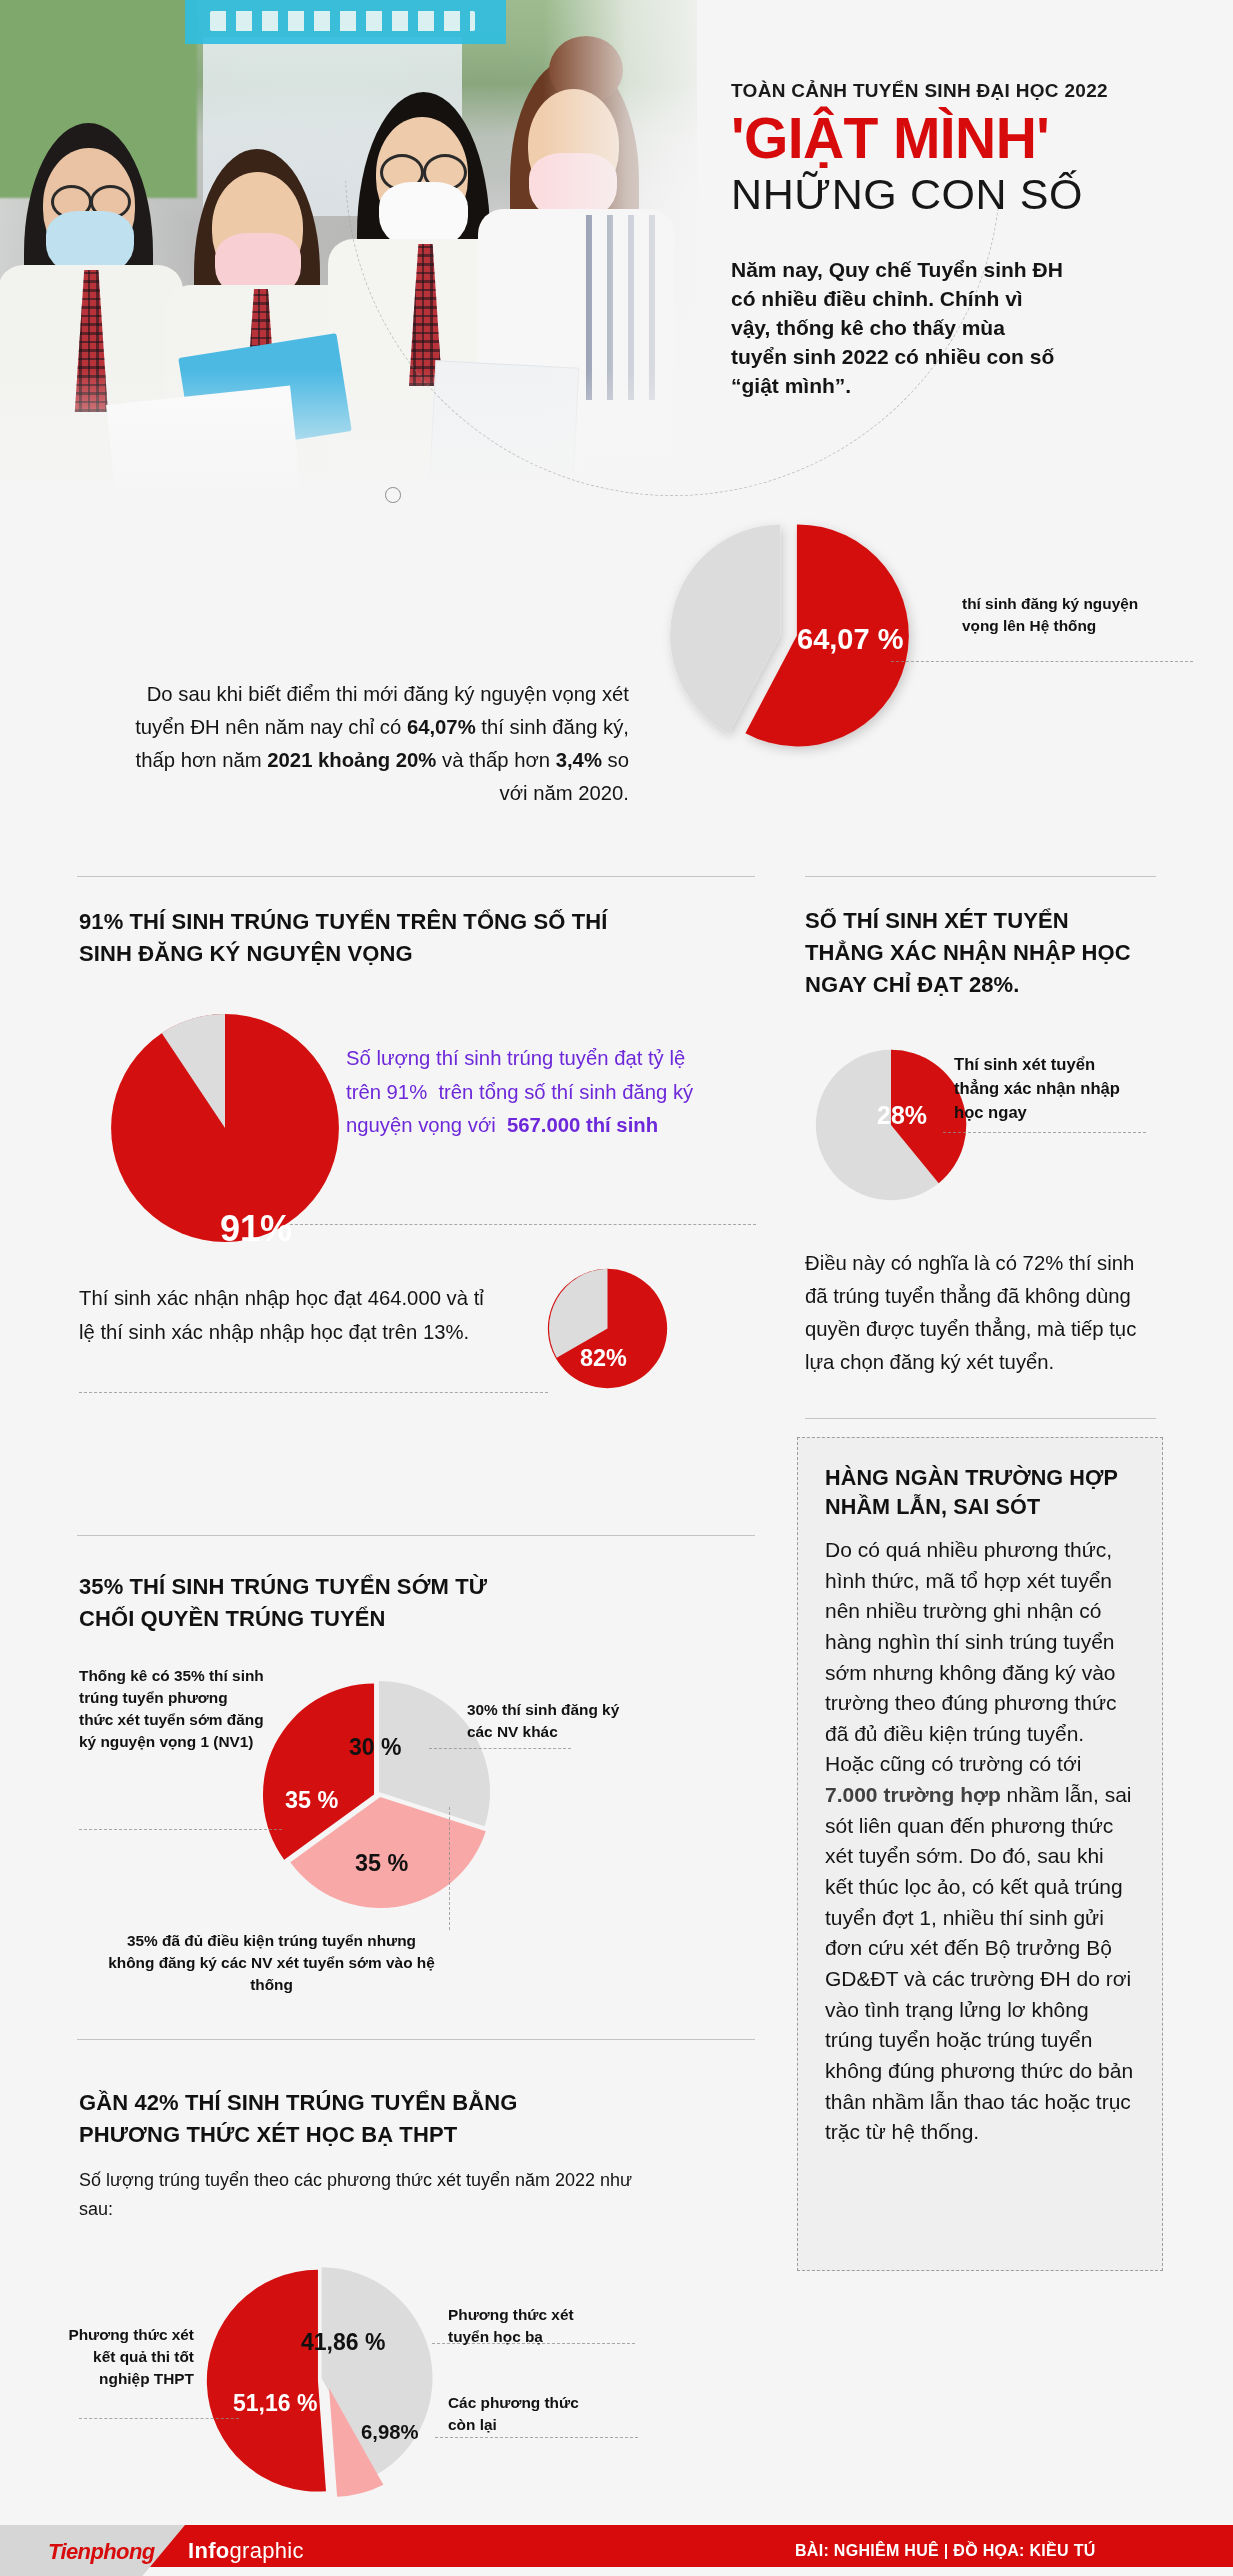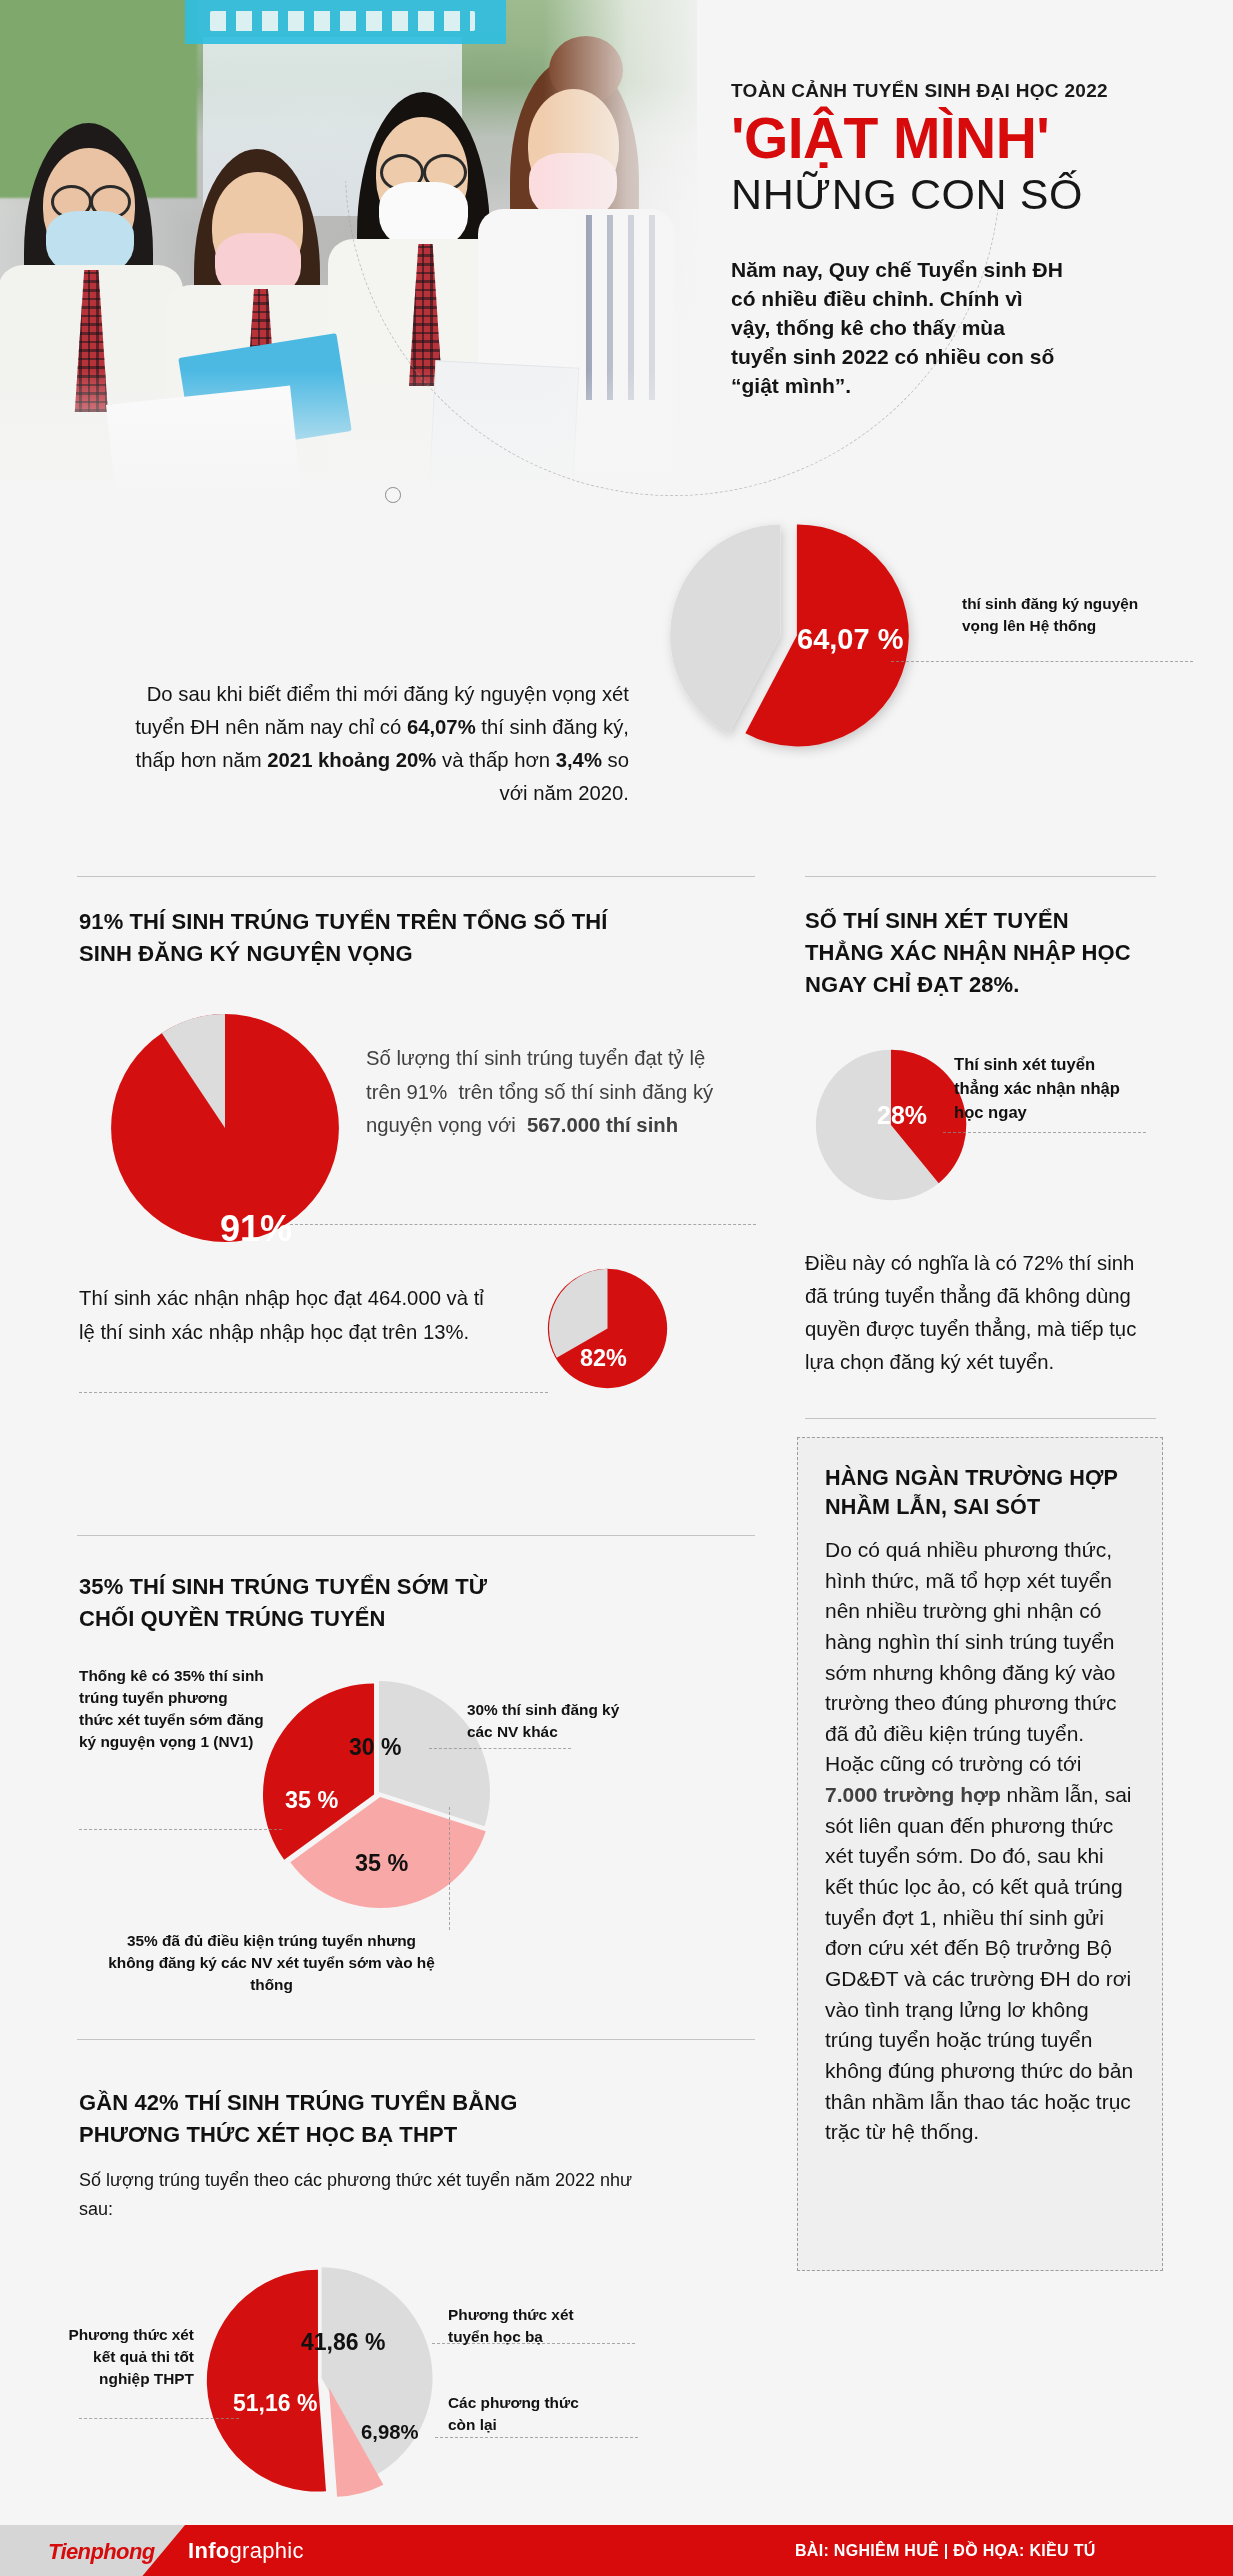--- a/index.html
+++ b/index.html
@@ -123,21 +123,21 @@
     box-sizing:border-box;padding:25px 27px 30px 27px;
   }
   .graybox h3{
     margin:0 0 13.6px 0;font-size:21.6px;font-weight:800;line-height:1.35;
     text-transform:uppercase;color:#111;letter-spacing:0.1px;
   }
   .graybox p{margin:0;font-size:21px;line-height:1.46;color:#151515;font-weight:400;}
   .graybox .hl{color:#404040;font-weight:800;}
 
   
-  .footer{position:absolute;left:0;top:2525px;width:1233px;height:51px;background:#d70b0b;}
+  .footer{position:absolute;left:0;top:2525px;width:1233px;height:42px;background:#d70b0b;}
   .footer .tab{
     position:absolute;left:0;top:0;width:185px;height:51px;background:#d6d6d6;
     clip-path:polygon(0 0,100% 0,77% 100%,0 100%);
   }
   .footer .logo{
     position:absolute;left:48px;top:13.6px;font-size:22px;font-weight:900;
     color:#d70b0b;font-style:italic;letter-spacing:-0.6px;
   }
   .footer .info{
     position:absolute;left:188px;top:13px;font-size:22px;font-weight:300;color:#fff;letter-spacing:0.3px;
@@ -239,21 +239,21 @@
   <div class="rule" style="position:absolute;left:805px;top:876px;width:351px;"></div>
 
   <div class="sec-title" style="position:absolute;left:79px;top:906px;width:555px;">91% THÍ SINH TRÚNG TUYỂN TRÊN TỔNG SỐ THÍ SINH ĐĂNG KÝ NGUYỆN VỌNG</div>
 
   <svg width="234" height="234" viewBox="0 0 380 380" style="position:absolute;left:108px;top:1011px;">
     <circle cx="190" cy="190" r="185" fill="#d40f0f"></circle>
     <path d="M 190 190 L 190 5 A 185 185 0 0 0 87.2 35.8 Z" fill="#dcdcdc"></path>
   </svg>
   <div class="pielabel" style="left:220px;top:1208px;font-size:36px;">91%</div>
 
-  <div style="position:absolute;left:366px;top:1042px;width:376px;font-size:20.3px;line-height:1.66;color:#404040;">
+  <div style="position:absolute;left:346px;top:1042px;width:376px;font-size:20.3px;line-height:1.66;color:#6d28d9;">
     Số lượng thí sinh trúng tuyển đạt tỷ lệ trên 91%&nbsp; trên tổng số thí sinh đăng ký nguyện vọng với&nbsp; <b style="font-weight:800;">567.000 thí sinh</b>
   </div>
 
   <div class="dashed-h" style="position:absolute;left:290px;top:1224px;width:466px;"></div>
 
   <div style="position:absolute;left:79px;top:1282px;width:419px;font-size:20.3px;line-height:1.66;color:#141414;">Thí sinh xác nhận nhập học đạt 464.000 và tỉ lệ thí sinh xác nhập nhập học đạt trên 13%.</div>
 
   <svg width="123" height="123" viewBox="0 0 200 200" style="position:absolute;left:546px;top:1267px;">
     <circle cx="100" cy="100" r="97" fill="#d40f0f"></circle>
     <path d="M 100 100 L 100 3 A 97 97 0 0 0 17.4 147.6 Z" fill="#dcdcdc"></path>

